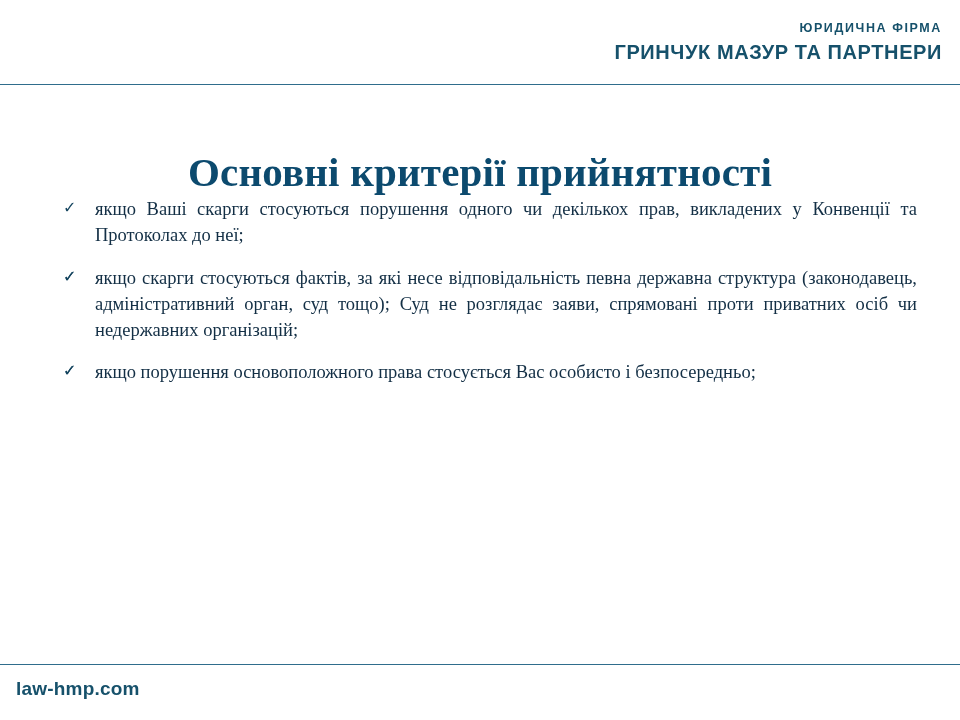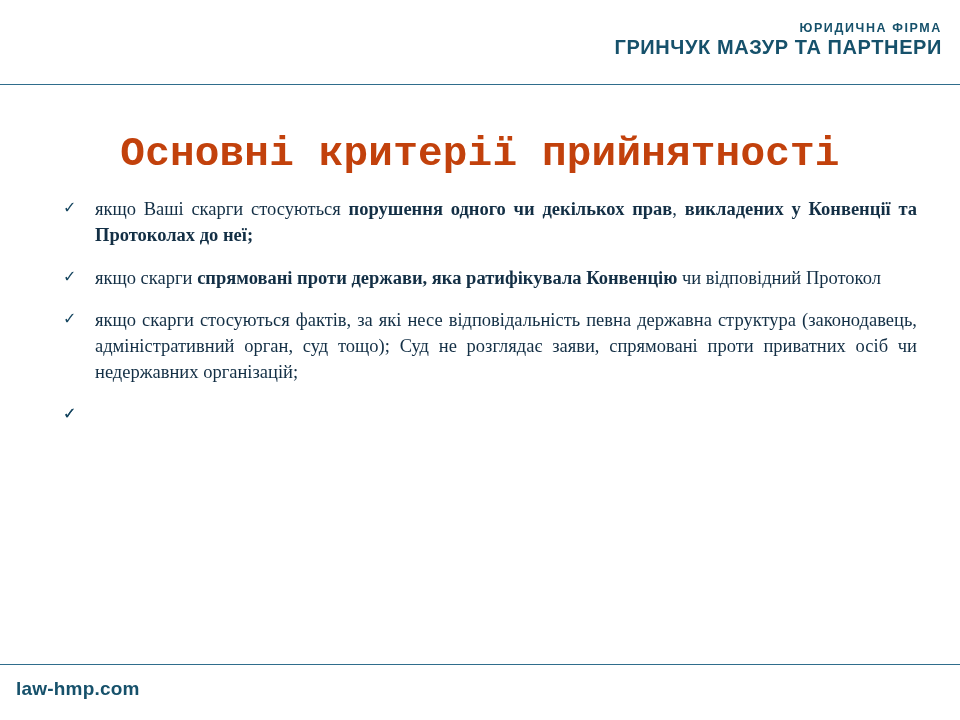--- a/index.html
+++ b/index.html
@@ -43,42 +43,43 @@
     color: #16516b;
     margin-top: 22px;
     line-height: 1.1;
   }
   .header-line2 {
     font-family: "Liberation Sans", sans-serif;
     font-size: 20px;
     font-weight: bold;
     letter-spacing: 0.6px;
     color: #16516b;
+    margin-top: 5px;
     line-height: 1.1;
   }
   .header-rule {
     position: absolute;
     left: 0;
     top: 84px;
     width: 960px;
     height: 1px;
     background: #2f6d8c;
   }
 
   
   .title {
     position: absolute;
-    top: 104px;
+    top: 121px;
     left: 0;
     width: 960px;
     text-align: center;
-    font-family: Liberation Mono, monospace;
+    font-family: Liberation Serif, serif;
     font-size: 41px;
     font-weight: bold;
-    color: #c2410c;
+    color: #0c4a6e;
     letter-spacing: 0.2px;
   }
 
   
   .content {
     position: absolute;
     top: 196px;
     left: 55px;
     width: 862px;
   }
@@ -103,21 +104,21 @@
   .check {
     position: absolute;
     left: 8px;
     top: 1px;
     font-size: 16px;
     color: #15455f;
     font-family: "DejaVu Sans", sans-serif;
     line-height: 1.4;
   }
   .txt b {
-    font-weight: bold;
+    font-weight: normal;
   }
 
   
   .footer-rule {
     position: absolute;
     left: 0;
     top: 664px;
     width: 960px;
     height: 1px;
     background: #2f6d8c;
@@ -147,31 +148,31 @@
   <h1 class="title">Основні критерії прийнятності</h1>
 
   <div class="content">
     <ul class="bullets">
       <li>
         <span class="check">✓</span>
         <span class="txt">якщо Ваші скарги стосуються <b>порушення одного чи декількох прав</b>, <b>викладених у Конвенції та Протоколах до неї;</b></span>
       </li>
       <li>
         <span class="check">✓</span>
-        <span class="txt">якщо скарги <b>спрямовані проти держави, яка ратифікувала Конвенцію</b> чи відповідний Протокол</span>
       </li>
       <li>
         <span class="check">✓</span>
         <span class="txt">якщо скарги стосуються фактів, за які несе відповідальність певна державна структура (законодавець, адміністративний орган, суд тощо); Суд не розглядає заяви, спрямовані проти приватних осіб чи недержавних організацій;</span>
       </li>
       <li>
         <span class="check">✓</span>
       </li>
       <li>
         <span class="check">✓</span>
+        <span class="txt">якщо порушення основоположного права стосується <b>Вас особисто і безпосередньо;</b></span>
       </li>
     </ul>
   </div>
 
   <div class="footer-rule"></div>
   <div class="footer">law-hmp.com</div>
 
 </div>
 
 </body></html>

